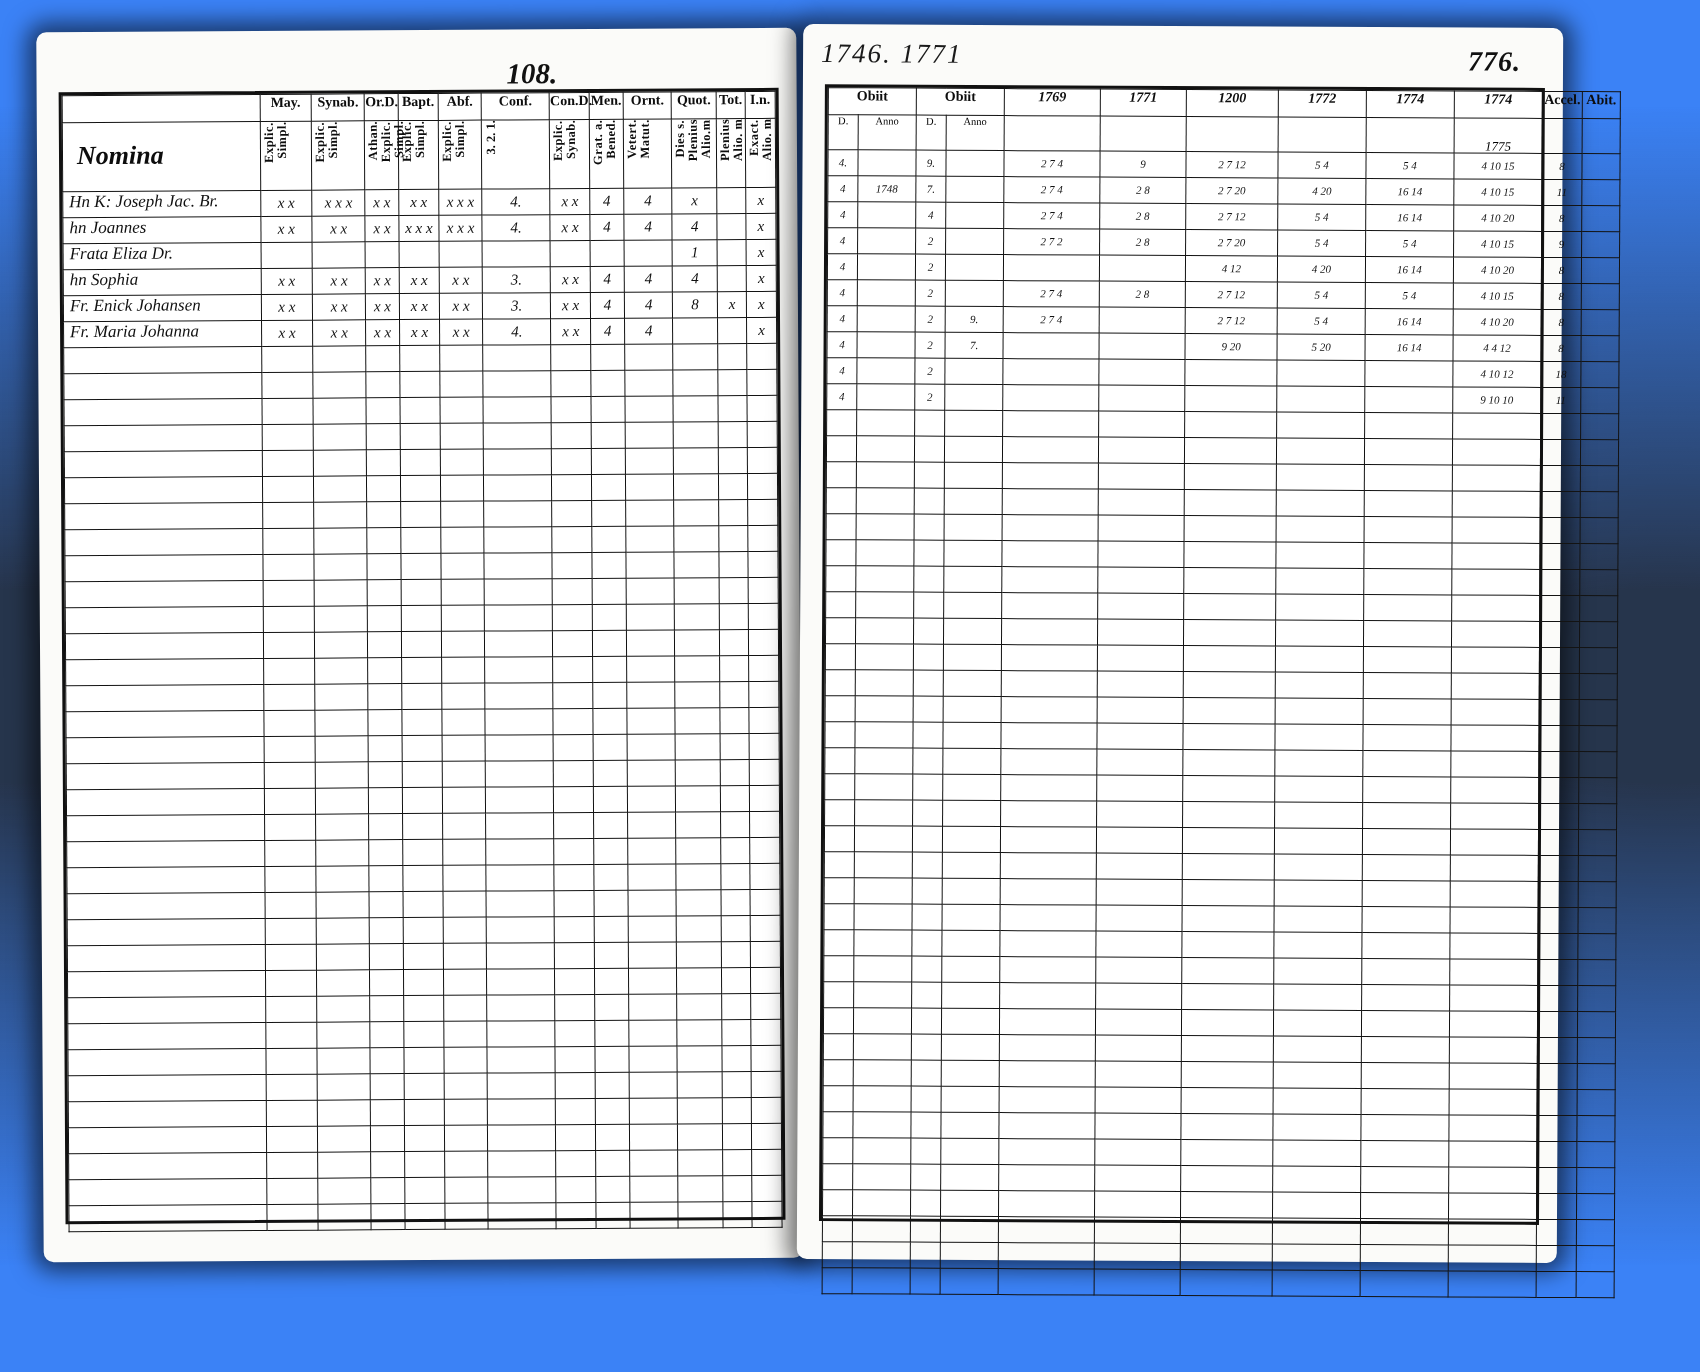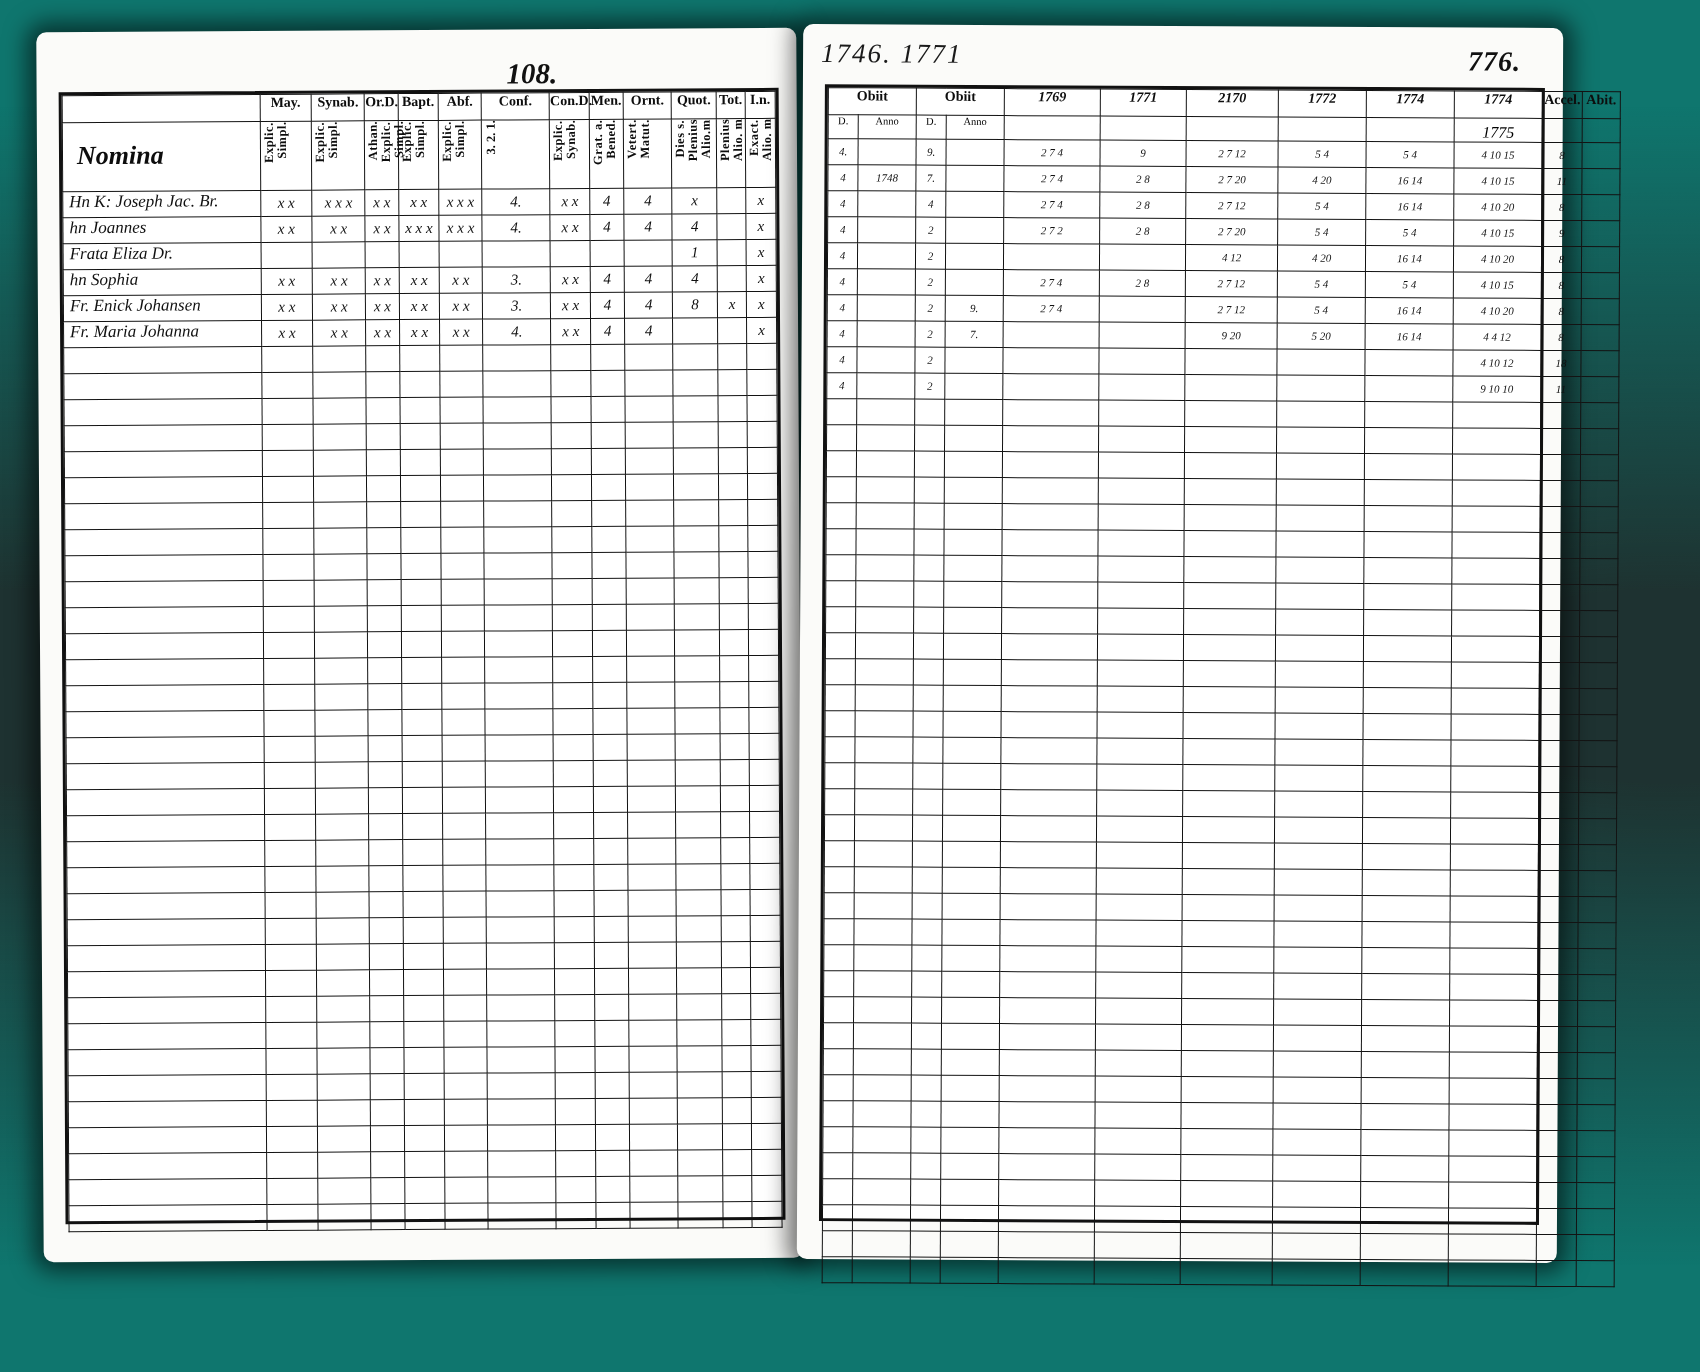--- a/index.html
+++ b/index.html
@@ -1,17 +1,17 @@
 <!DOCTYPE html>
 <html><head>
 <meta charset="utf-8">
 <style>
   html,body{margin:0;padding:0;background:#000;}
   body{width:1700px;height:1372px;overflow:hidden;font-family:"Liberation Serif",serif;}
-  .scan{position:relative;width:1700px;height:1372px;background:#0f766e;}
+  .scan{position:relative;width:1700px;height:1372px;background:#3b82f6;}
 
   
   .noise{position:absolute;inset:0;background:
      radial-gradient(ellipse at 2% 50%, #222 0 10%, transparent 60%),
      radial-gradient(ellipse at 98% 50%, #222 0 10%, transparent 60%);
      opacity:.8;}
 
   
   .sheet{position:absolute;background:#fbfbf9;border-radius:10px;
          box-shadow:0 0 22px 10px rgba(0,0,0,.55);}
@@ -774,39 +774,39 @@
           <col style="width:40px">
             <col style="width:38px">
         </colgroup>
 
         <tbody>
             <tr class="hdr-top">
           <td colspan="2">Obiit</td>
           <td colspan="2">Obiit</td>
           <td class="yr">1769</td>
           <td class="yr">1771</td>
-          <td class="yr">2170</td>
+          <td class="yr">1200</td>
           <td class="yr">1772</td>
           <td class="yr">1774</td>
           <td class="yr">1774</td>
           <td>Accel.</td>
           <td>Abit.</td>
         </tr>
 
         <tr style="height:24px">
           <td class="tiny">D.</td>
           <td class="tiny">Anno</td>
           <td class="tiny">D.</td>
           <td class="tiny">Anno</td>
           <td></td>
           <td></td>
           <td></td>
           <td></td>
           <td></td>
-          <td class="tiny hand" style="font-size:16px;padding-top:8px">1775</td>
+          <td class="tiny hand" style="font-size:13px;padding-top:22px">1775</td>
           <td></td>
           <td></td>
         </tr>
 
         </tbody>
           <tbody id="right-body">
             <tr class="rowtxt">
               <td class="mk sm">4.</td>
               <td class="mk sm"></td>
               <td class="mk sm">9.</td>

